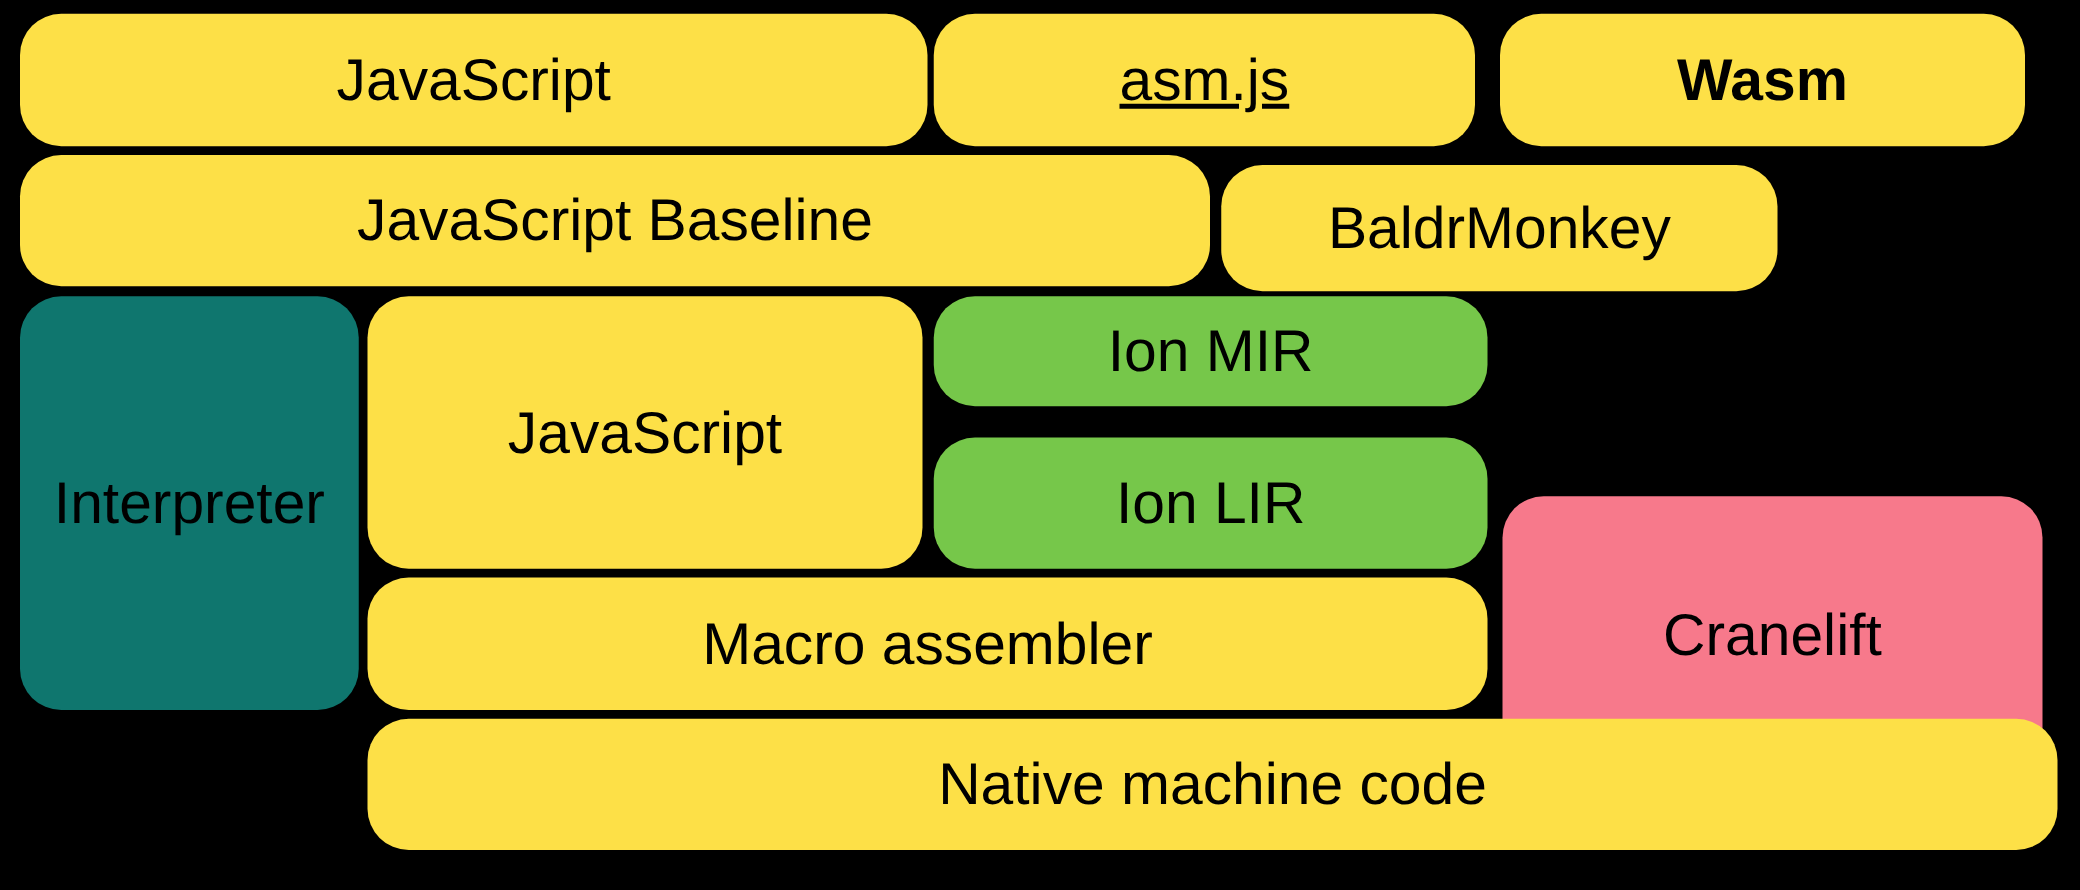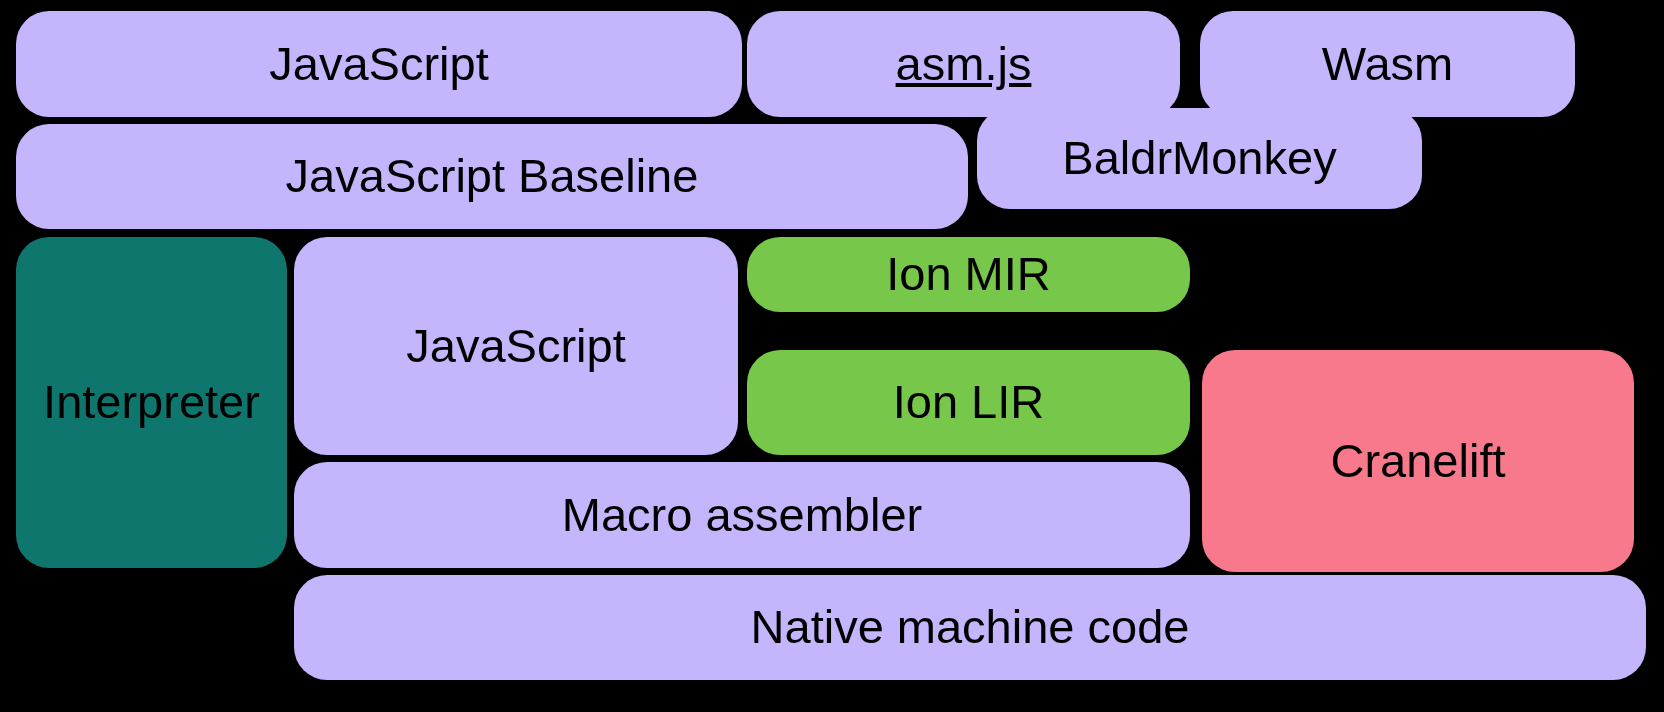--- a/index.html
+++ b/index.html
@@ -10,47 +10,47 @@
   .canvas {
     position: relative;
     width: 1664px;
     height: 712px;
     background: #000000;
     overflow: hidden;
     font-family: "Liberation Sans", sans-serif;
   }
   .box {
     position: absolute;
-    background: #c4b5fd;
+    background: #fde047;
     border-radius: 33px;
     display: flex;
     align-items: center;
     justify-content: center;
     flex-direction: column;
     color: #000000;
     font-size: 47px;
     line-height: 1.15;
     text-align: center;
     box-sizing: border-box;
   }
   .box.gray  { background: #0f766e; }
   .box.green { background: #76c74a; }
-  .box.pink  { background: #f7798b; }
+  .box.pink  { background: #f7798b; margin-top: 47px; }
 
   
   .b-javascript  { left: 16px;   top: 11px;  width: 726px; height: 106px; }
   .b-asmjs       { left: 747px;  top: 11px;  width: 433px; height: 106px; text-decoration: underline; }
-  .b-wasm        { left: 1200px; top: 11px;  width: 375px; height: 106px; }
+  .b-wasm        { left: 1200px; top: 11px;  width: 420px; height: 106px; font-weight: bold; }
   
   .b-bytecode    { left: 16px;   top: 124px; width: 952px; height: 105px; }
-  .b-baldrmonkey { left: 977px;  top: 108px; width: 445px; height: 101px; }
+  .b-baldrmonkey { left: 977px;  top: 132px; width: 445px; height: 101px; }
   
   .b-interpreter { left: 16px;   top: 237px; width: 271px; height: 331px; }
   .b-baseline    { left: 294px;  top: 237px; width: 444px; height: 218px; }
-  .b-ion-mir     { left: 747px;  top: 237px; width: 443px; height: 75px; }
+  .b-ion-mir     { left: 747px;  top: 237px; width: 443px; height: 88px; }
   .b-ion-lir     { left: 747px;  top: 350px; width: 443px; height: 105px; }
   .b-cranelift   { left: 1202px; top: 350px; width: 432px; height: 222px; }
   .b-macro       { left: 294px;  top: 462px; width: 896px; height: 106px; }
   
   .b-native      { left: 294px;  top: 575px; width: 1352px; height: 105px; }
 </style>
 </head>
 <body>
 
 <div class="canvas">

